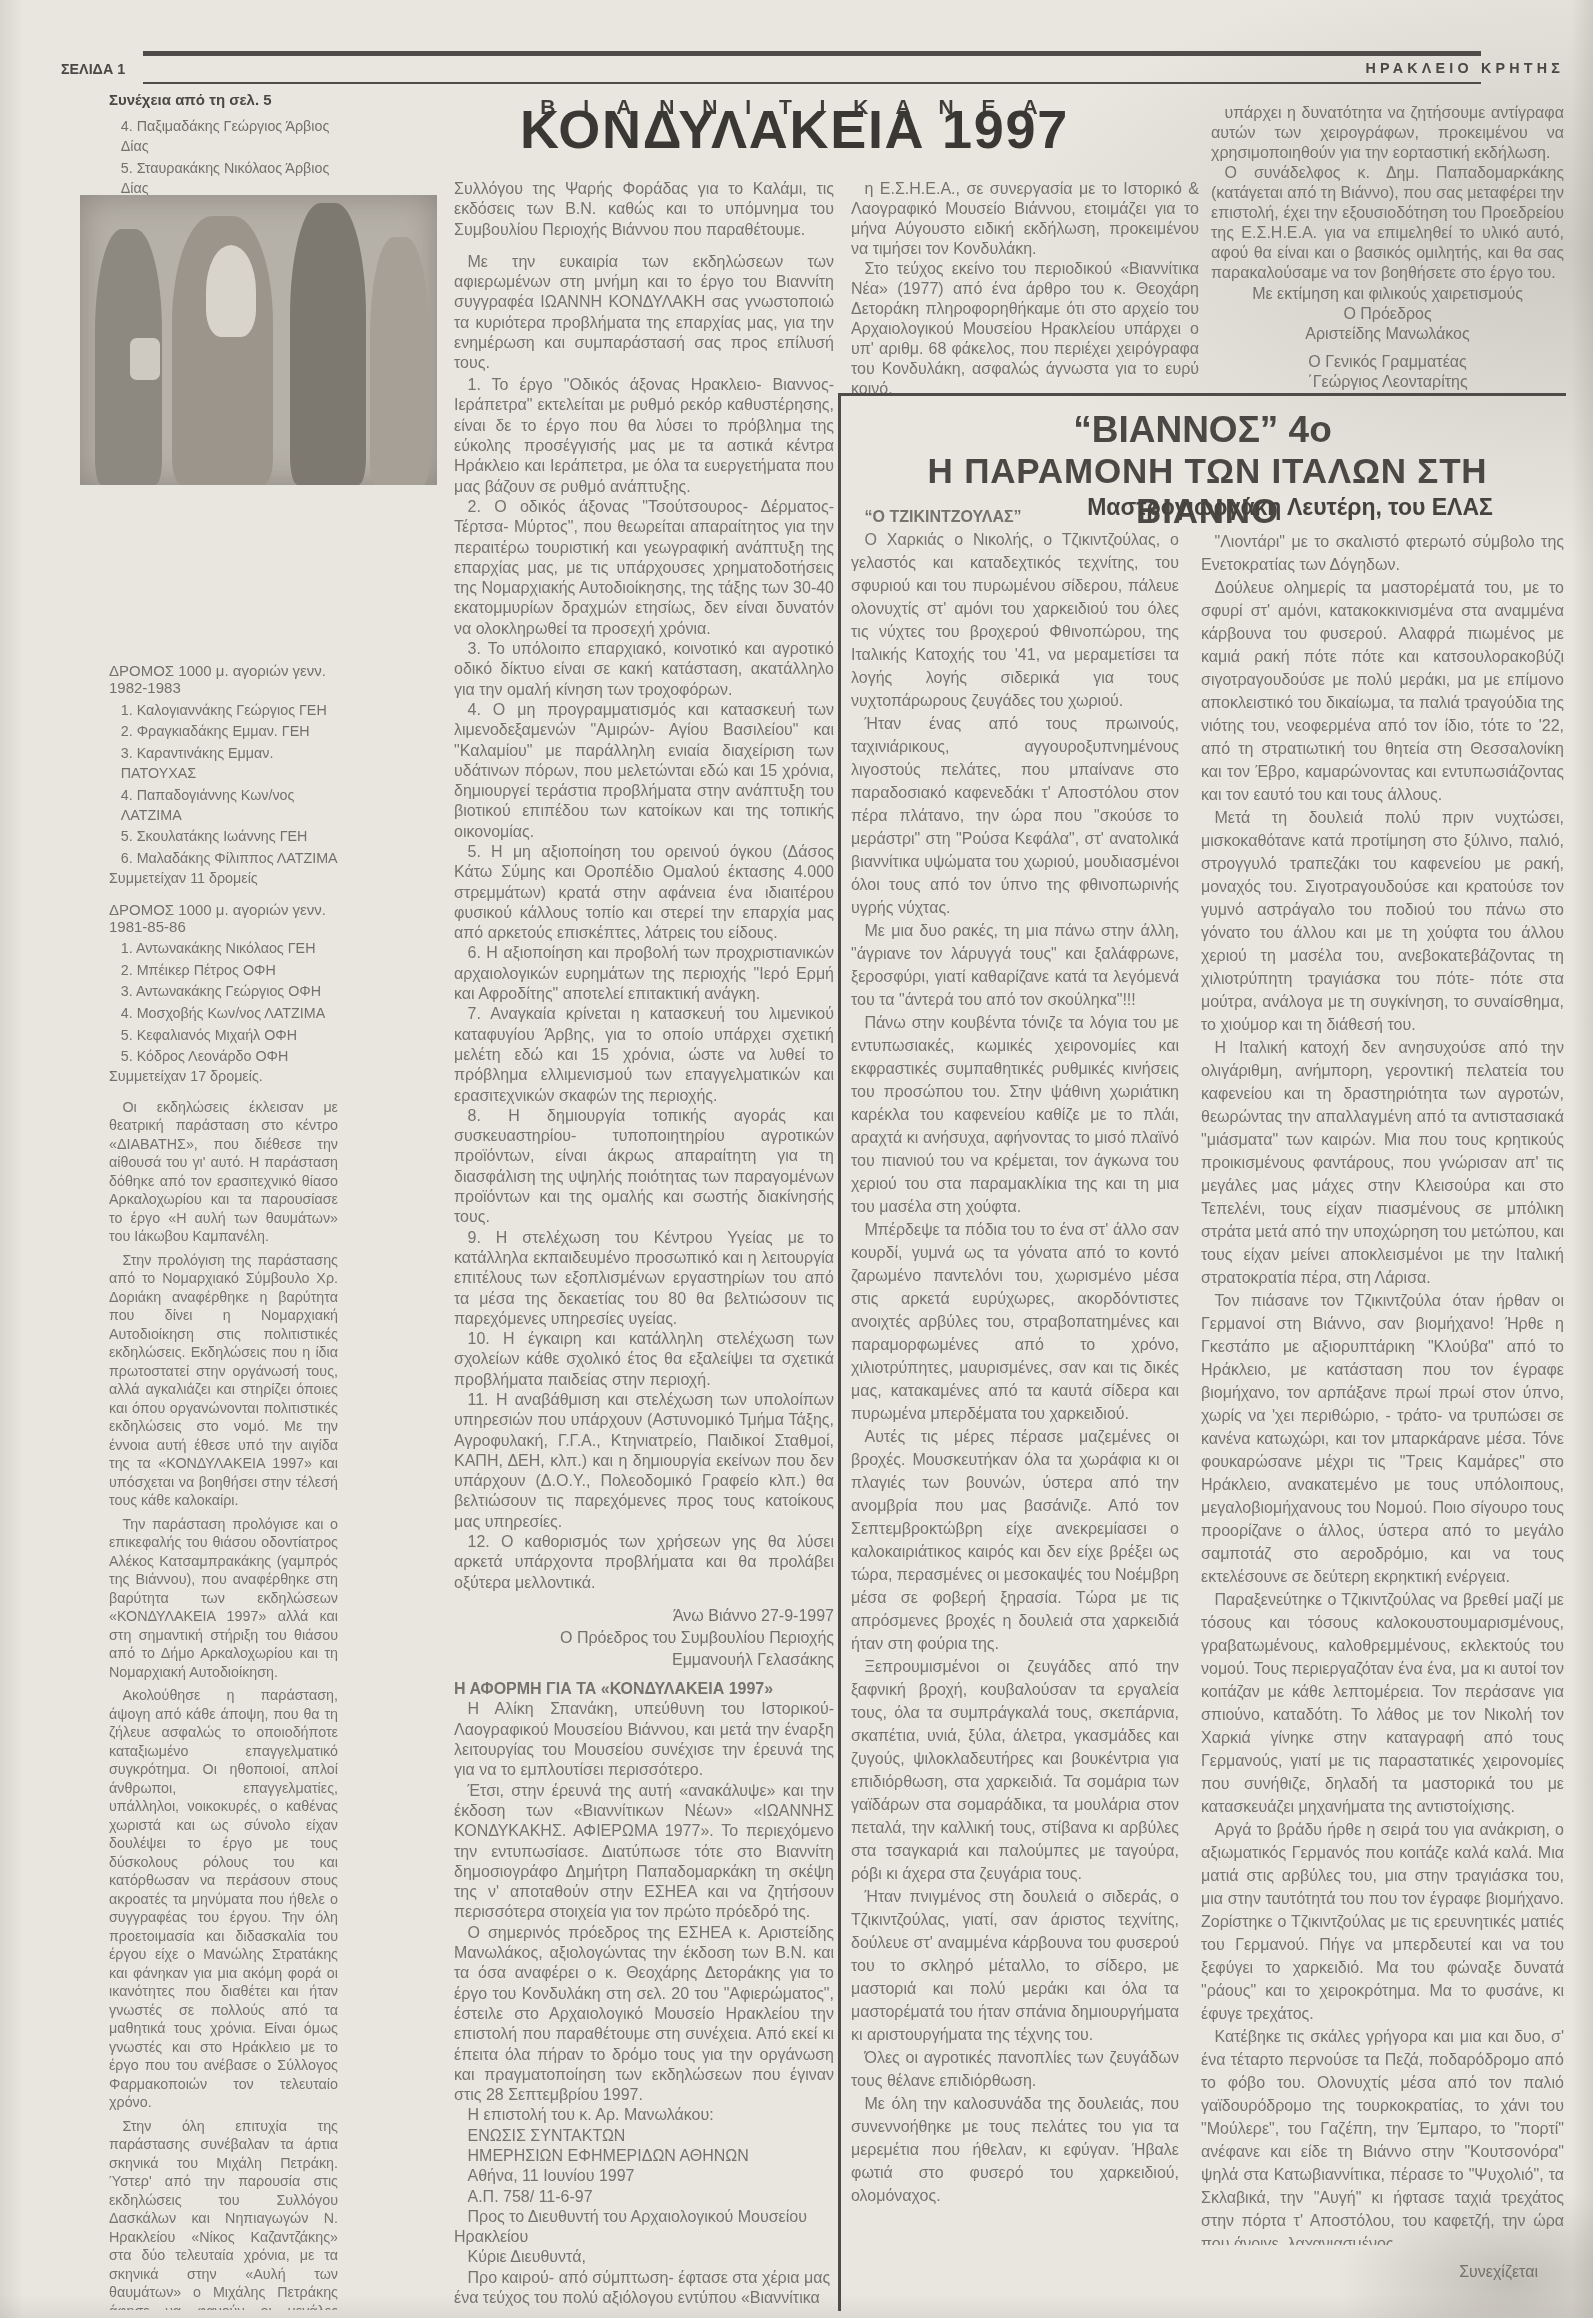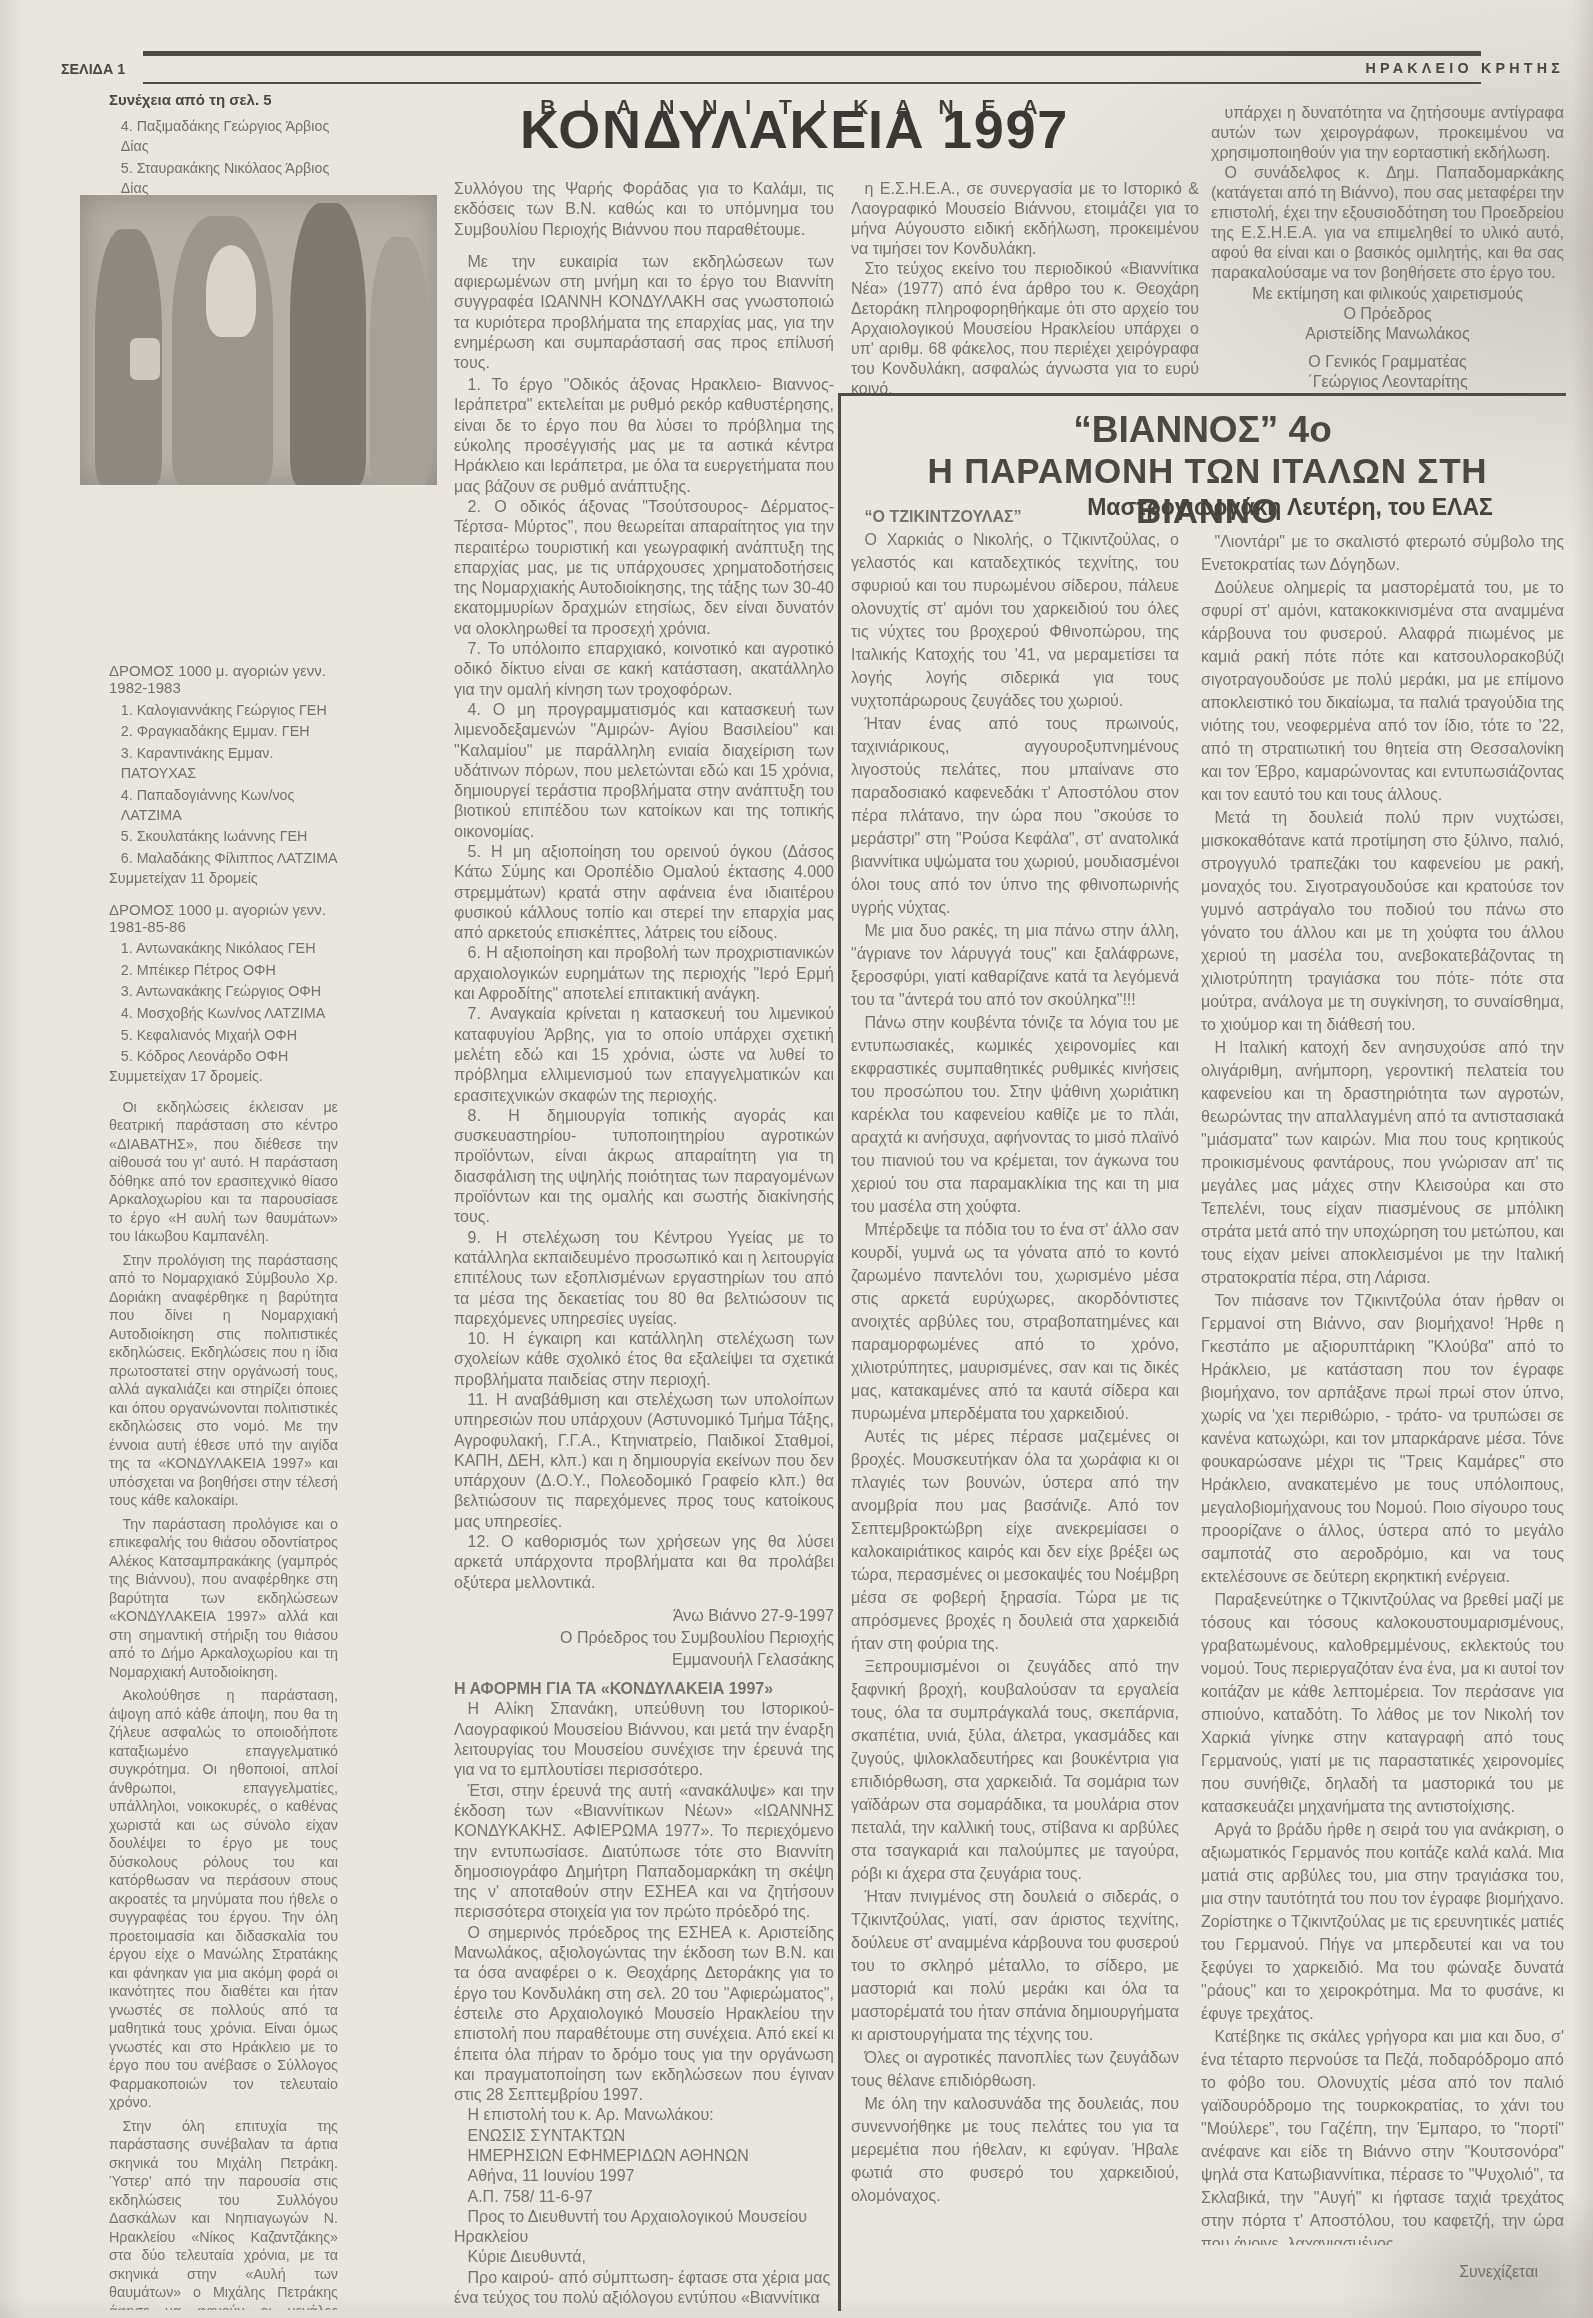--- a/index.html
+++ b/index.html
@@ -130,21 +130,21 @@
   </div>
 
   <div class="abs headline">ΚΟΝΔΥΛΑΚΕΙΑ 1997</div>
 
   <div class="abs colB">
     <p class="intro">Συλλόγου της Ψαρής  Φοράδας για το Καλάμι, τις εκδόσεις των Β.Ν. καθώς και το υπόμνημα του Συμβουλίου Περιοχής Βιάννου που παραθέτουμε.</p>
     <p class="lead">Με την ευκαιρία των εκδηλώσεων των αφιερωμένων στη μνήμη και το έργο του Βιαννίτη συγγραφέα ΙΩΑΝΝΗ ΚΟΝΔΥΛΑΚΗ σας γνωστοποιώ τα κυριότερα προβλήματα της επαρχίας μας, για την ενημέρωση και συμπαράστασή σας προς επίλυσή τους.</p>
     <div class="memo">
         <p>1. Το έργο "Οδικός άξονας Ηρακλειο- Βιαννος- Ιεράπετρα" εκτελείται με ρυθμό ρεκόρ καθυστέρησης, είναι δε το έργο που θα λύσει το πρόβλημα της εύκολης προσέγγισής μας με τα αστικά κέντρα Ηράκλειο και Ιεράπετρα, με όλα τα ευεργετήματα που μας βάζουν σε ρυθμό ανάπτυξης.</p>
         <p>2. Ο οδικός άξονας "Τσούτσουρος- Δέρματος- Τέρτσα- Μύρτος", που θεωρείται απαραίτητος για την περαιτέρω τουριστική και γεωγραφική ανάπτυξη της επαρχίας μας, με τις υπάρχουσες χρηματοδοτήσεις της Νομαρχιακής Αυτοδιοίκησης, της τάξης των 30-40 εκατομμυρίων δραχμών ετησίως, δεν είναι δυνατόν να ολοκληρωθεί τα προσεχή χρόνια.</p>
-        <p>7. Το υπόλοιπο επαρχιακό, κοινοτικό και αγροτικό οδικό δίκτυο είναι σε κακή κατάσταση, ακατάλληλο για την ομαλή κίνηση των τροχοφόρων.</p>
+        <p>3. Το υπόλοιπο επαρχιακό, κοινοτικό και αγροτικό οδικό δίκτυο είναι σε κακή κατάσταση, ακατάλληλο για την ομαλή κίνηση των τροχοφόρων.</p>
         <p>4. Ο μη προγραμματισμός και κατασκευή των λιμενοδεξαμενών "Αμιρών- Αγίου Βασιλείου" και "Καλαμίου" με παράλληλη ενιαία διαχείριση των υδάτινων πόρων, που μελετώνται εδώ και 15 χρόνια, δημιουργεί τεράστια προβλήματα στην ανάπτυξη του βιοτικού επιπέδου των κατοίκων και της τοπικής οικονομίας.</p>
         <p>5. Η μη αξιοποίηση του ορεινού όγκου (Δάσος Κάτω Σύμης και Οροπέδιο Ομαλού έκτασης 4.000 στρεμμάτων) κρατά στην αφάνεια ένα ιδιαιτέρου φυσικού κάλλους τοπίο και στερεί την επαρχία μας από αρκετούς επισκέπτες, λάτρεις του είδους.</p>
         <p>6. Η αξιοποίηση και προβολή των προχριστιανικών αρχαιολογικών ευρημάτων της περιοχής "Ιερό Ερμή και Αφροδίτης" αποτελεί επιτακτική ανάγκη.</p>
         <p>7. Αναγκαία κρίνεται η κατασκευή του λιμενικού καταφυγίου Άρβης, για το οποίο υπάρχει σχετική μελέτη εδώ και 15 χρόνια, ώστε να λυθεί το πρόβλημα ελλιμενισμού των επαγγελματικών και ερασιτεχνικών σκαφών της περιοχής.</p>
         <p>8. Η δημιουργία τοπικής αγοράς και συσκευαστηρίου- τυποποιητηρίου αγροτικών προϊόντων, είναι άκρως απαραίτητη για τη διασφάλιση της υψηλής ποιότητας των παραγομένων προϊόντων και της ομαλής και σωστής διακίνησής τους.</p>
         <p>9. Η στελέχωση του Κέντρου Υγείας με το κατάλληλα εκπαιδευμένο προσωπικό και η λειτουργία επιτέλους των εξοπλισμένων εργαστηρίων του από τα μέσα της δεκαετίας του 80 θα βελτιώσουν τις παρεχόμενες υπηρεσίες υγείας.</p>
         <p>10. Η έγκαιρη και κατάλληλη στελέχωση των σχολείων κάθε σχολικό έτος θα εξαλείψει τα σχετικά προβλήματα παιδείας στην περιοχή.</p>
         <p>11. Η αναβάθμιση και στελέχωση των υπολοίπων υπηρεσιών που υπάρχουν  (Αστυνομικό Τμήμα Τάξης, Αγροφυλακή, Γ.Γ.Α., Κτηνιατρείο, Παιδικοί Σταθμοί, ΚΑΠΗ, ΔΕΗ, κλπ.) και η δημιουργία εκείνων που δεν υπάρχουν (Δ.Ο.Υ., Πολεοδομικό Γραφείο κλπ.) θα βελτιώσουν τις παρεχόμενες προς τους κατοίκους μας υπηρεσίες.</p>
         <p>12. Ο καθορισμός των χρήσεων γης θα λύσει αρκετά υπάρχοντα προβλήματα και θα προλάβει οξύτερα μελλοντικά.</p>
       </div>

